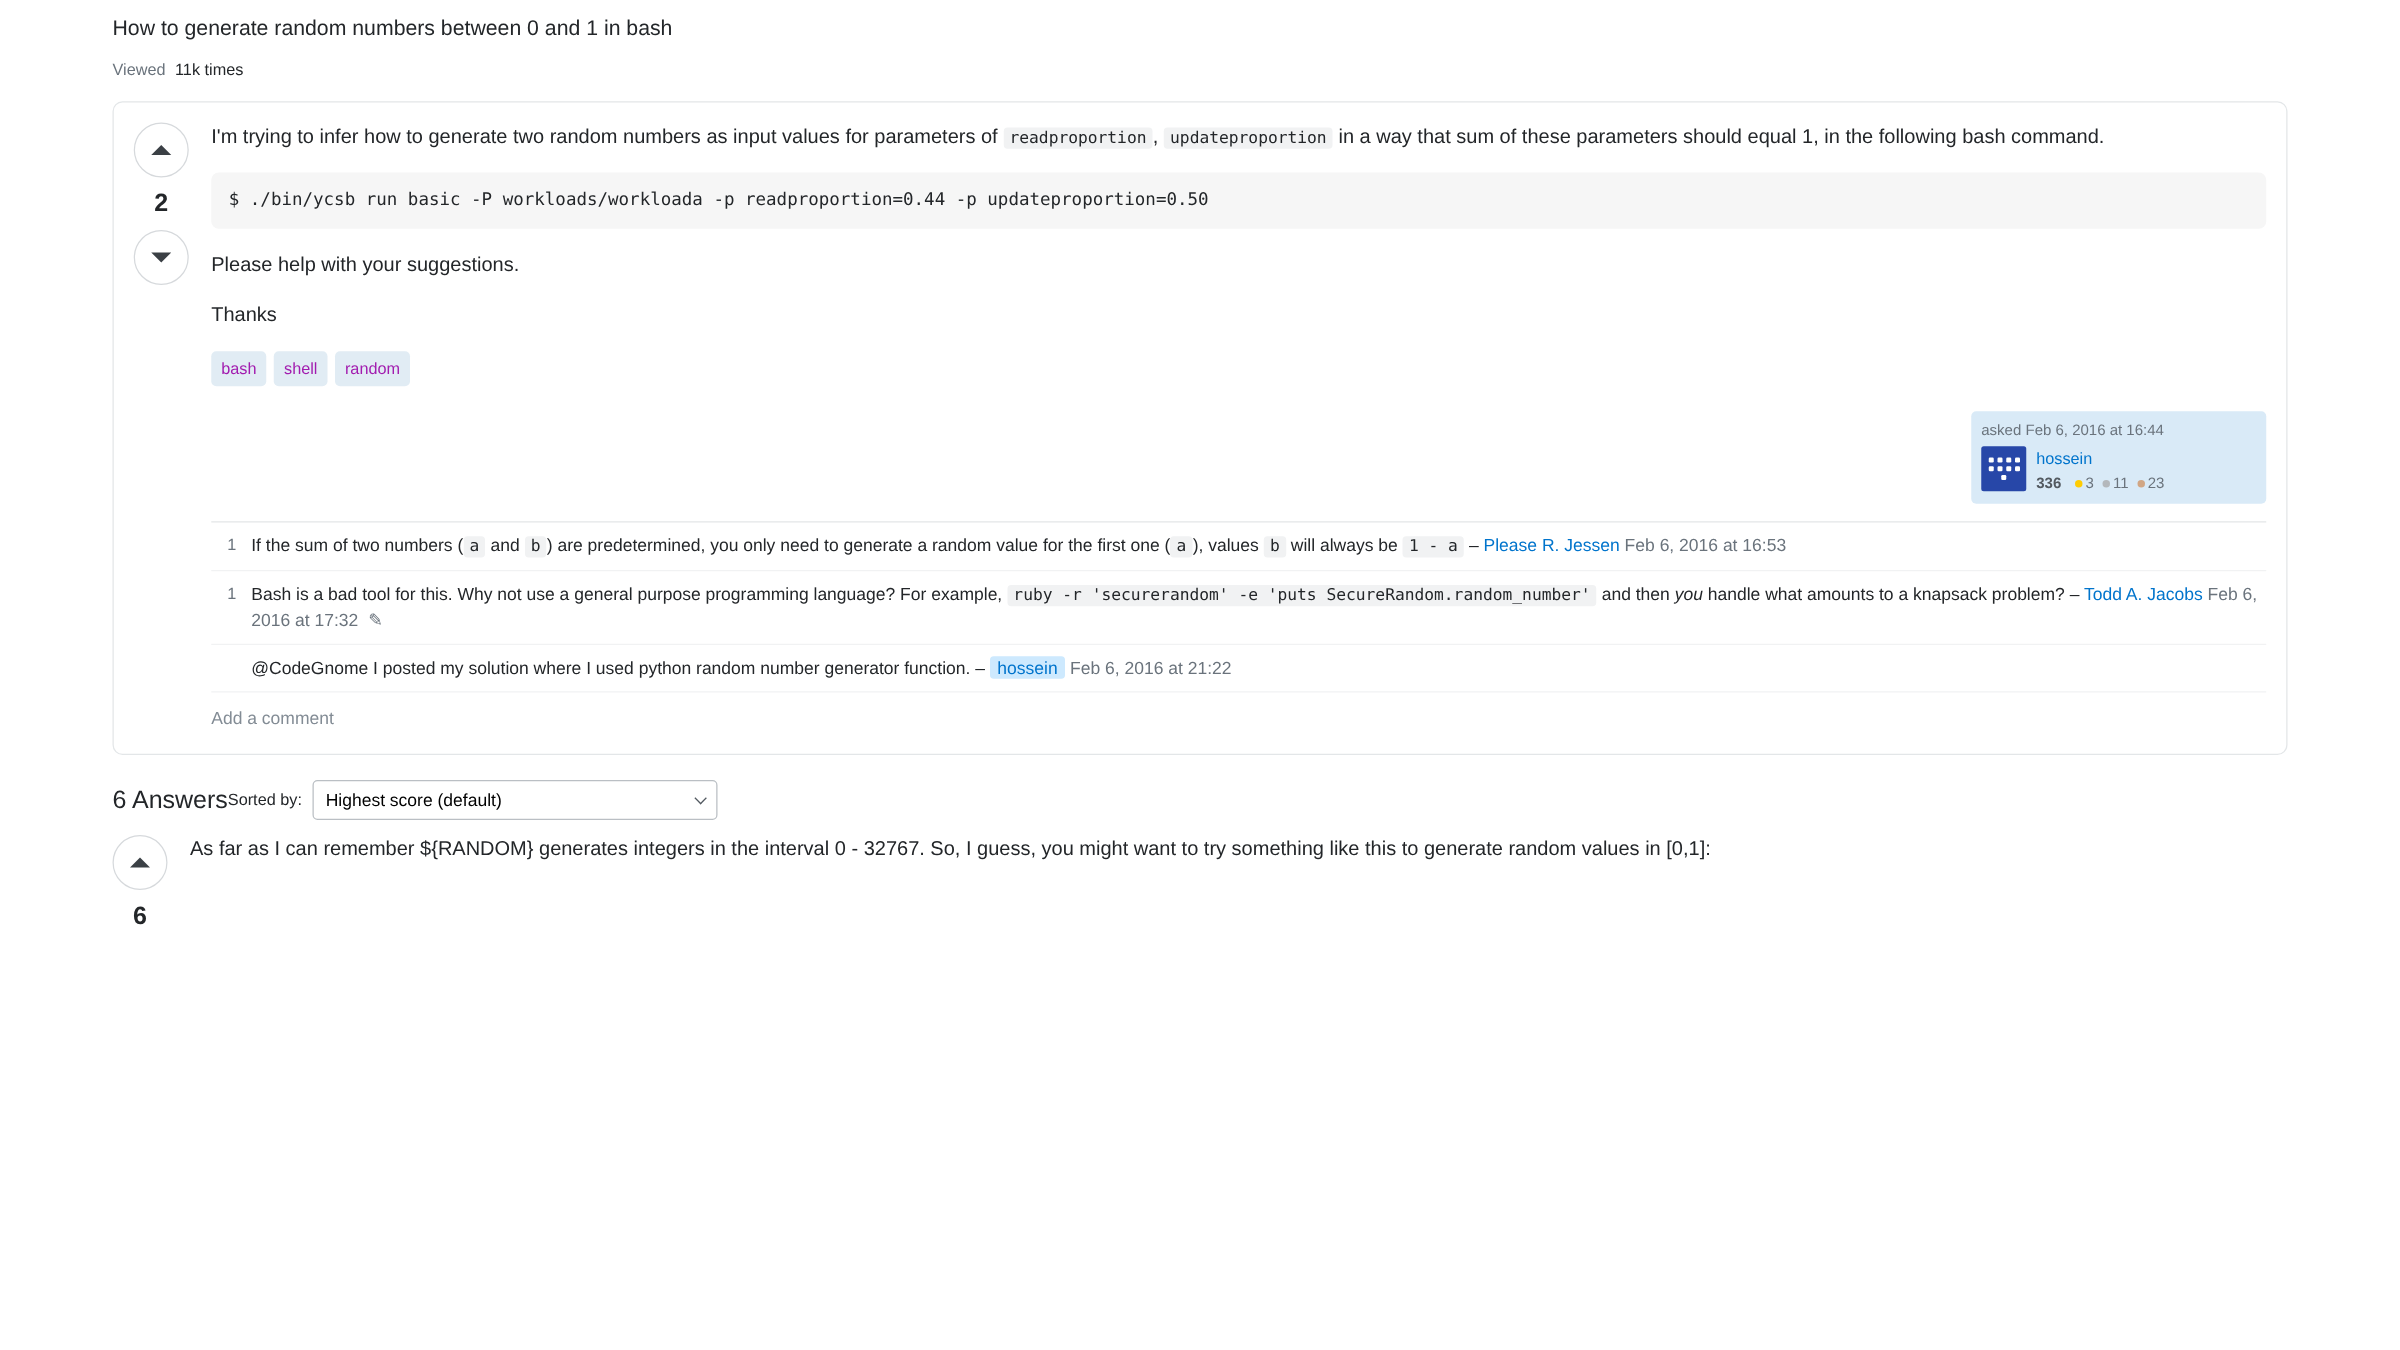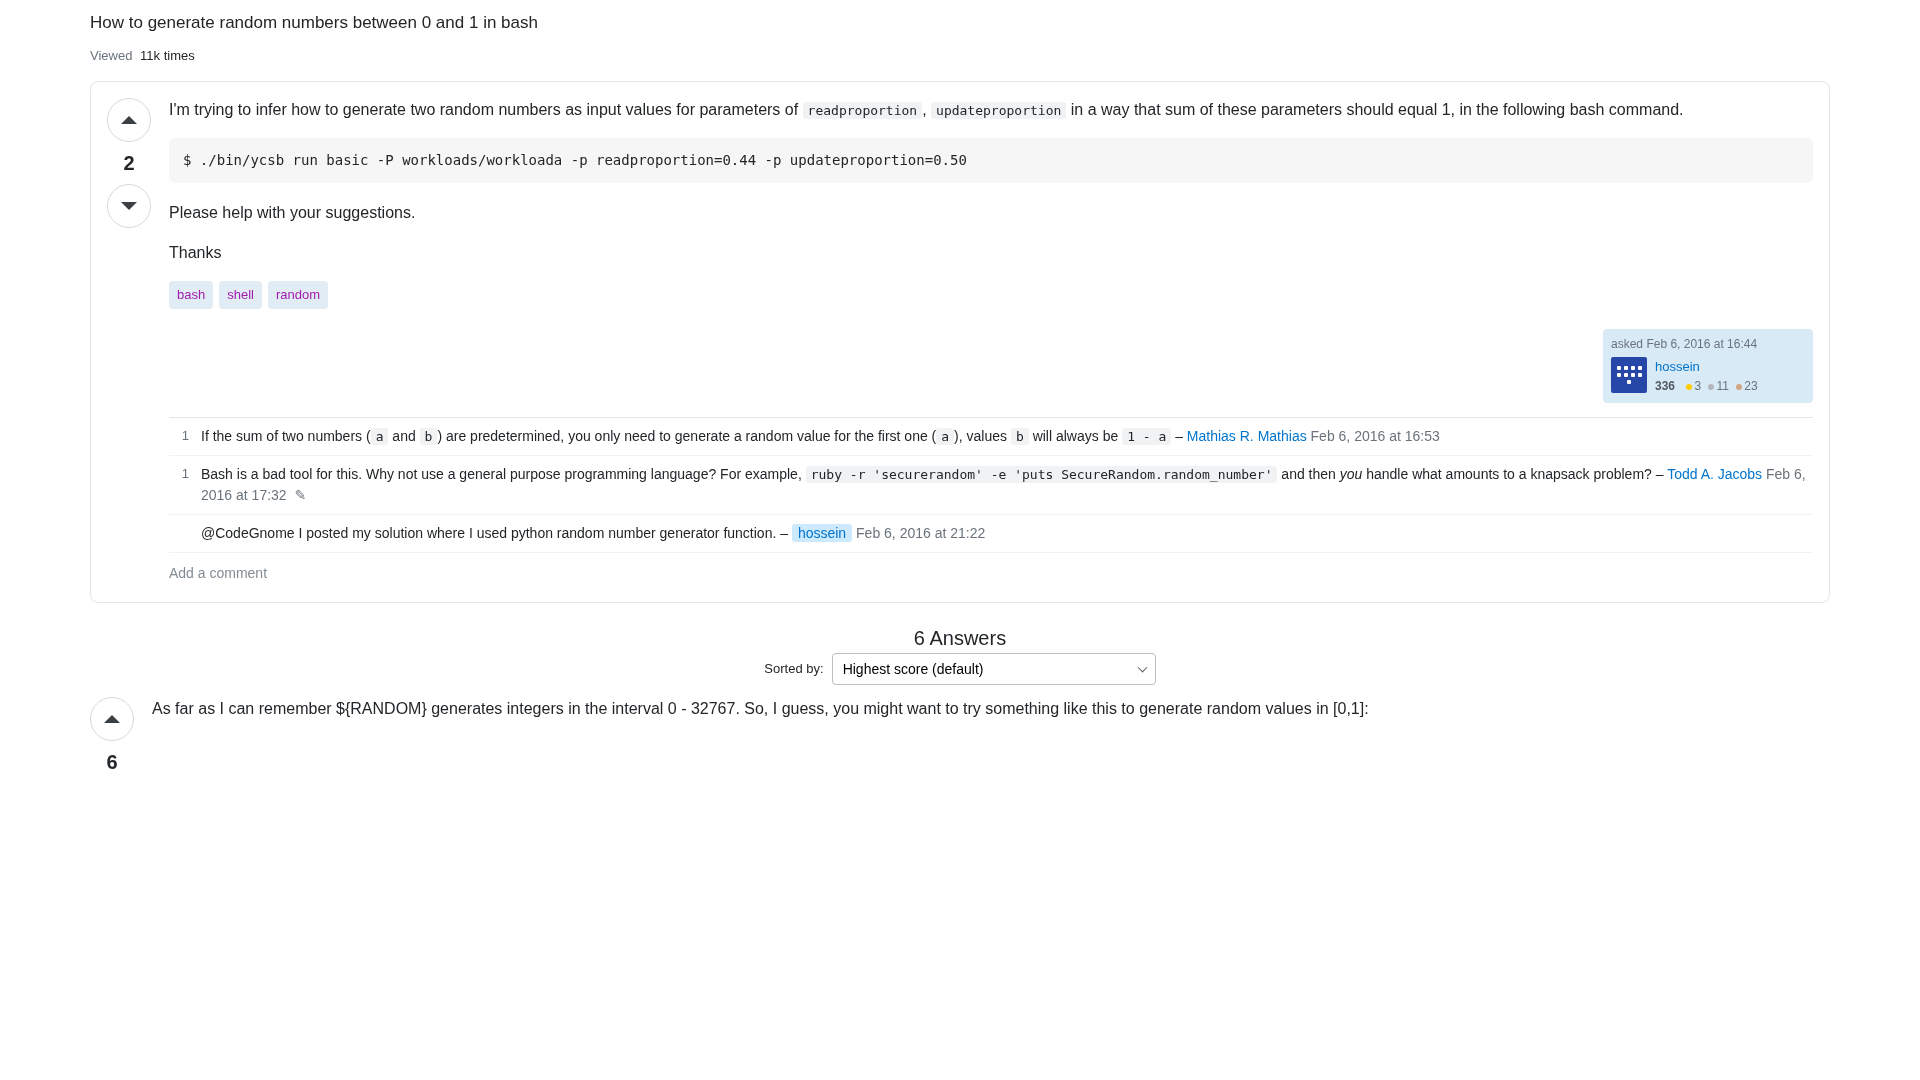--- a/index.html
+++ b/index.html
@@ -12,21 +12,21 @@
 .vote-col { display: flex; flex-direction: column; align-items: center; gap: 6px; width: 44px; }
 .vote-btn { width: 44px; height: 44px; border: 1px solid #d6d9dc; border-radius: 50%; background: #fff; display: flex; align-items: center; justify-content: center; cursor: pointer; }
 .vote-btn svg { width: 18px; height: 10px; fill: #3b4045; }
 .vote-score { font-size: 20px; font-weight: 600; color: #232629; }
 .post-body { flex: 1; font-size: 16px; color: #232629; }
 .post-body p { margin-bottom: 16px; font-size: 16px; }
 .inline-code { background: #f1f2f3; padding: 1px 5px; border-radius: 3px; font-family: ui-monospace, SFMono-Regular, Menlo, Monaco, Consolas, monospace; font-size: 13px; color: #232629; }
 pre.codeblock { background: #f6f6f6; padding: 12px 14px; border-radius: 6px; font-family: ui-monospace, SFMono-Regular, Menlo, Monaco, Consolas, monospace; font-size: 14px; margin-bottom: 18px; overflow-x: auto; }
 .tags { display: flex; gap: 6px; margin-top: 14px; margin-bottom: 20px; }
 .tag { background: #e1ecf4; color: #a21caf; padding: 4px 8px; border-radius: 4px; font-size: 13px; cursor: pointer; }
-.owner-box { background: #d9eaf7; border-radius: 4px; padding: 6px 8px 8px 8px; width: 210px; margin-left: auto; font-size: 13px; }
+.owner-box { background: #d9eaf7; border-radius: 4px; padding: 6px 8px 8px 8px; width: 236px; margin-left: auto; font-size: 13px; }
 .owner-box .asked { color: #6a737c; font-size: 12px; margin-bottom: 4px; }
 .owner-row { display: flex; gap: 8px; }
 .avatar { width: 36px; height: 36px; background: #2747a8; border-radius: 2px; display: flex; flex-wrap: wrap; padding: 4px; gap: 3px; align-content: center; justify-content: center; }
 .avatar span { width: 4px; height: 4px; background: #fff; border-radius: 1px; }
 .owner-info .username { color: #0074cc; cursor: pointer; }
 .owner-info .rep { color: #6a737c; font-size: 12px; margin-top: 1px; }
 .rep b { color: #525960; font-weight: 700; margin-right: 4px; }
 .badge-dot { display: inline-block; width: 6px; height: 6px; border-radius: 50%; vertical-align: middle; margin: 0 2px 0 4px; }
 .gold { background: #ffcc01; }
 .silver { background: #b4b8bc; }
@@ -34,21 +34,21 @@
 .comments { margin-top: 14px; border-top: 1px solid #e3e6e8; }
 .comment { display: flex; gap: 12px; padding: 8px 0; border-bottom: 1px solid #f1f2f3; font-size: 14px; color: #232629; }
 .comment .score { width: 20px; text-align: right; color: #6a737c; font-size: 13px; flex-shrink:0; }
 .comment .ctext { flex: 1; }
 .comment .ctext .author { color: #0074cc; cursor: pointer; }
 .comment .ctext .author-self { background: #cde9fe; color: #0074cc; padding: 1px 6px; border-radius: 3px; cursor: pointer; }
 .comment .ctext .date { color: #6a737c; }
 .comment .ctext em { font-style: italic; }
 .pencil-icon { display: inline-block; margin-left: 4px; color: #6a737c; }
 .add-comment { color: #838c95; font-size: 14px; padding: 10px 0 2px 0; cursor: pointer; }
-.answers-header { display: flex; justify-content: space-between; align-items: center; margin: 20px 0 12px 0; flex-direction: column; }
+.answers-header { display: flex; align-items: center; margin: 20px 0 12px 0; }
 .answers-header h2 { font-size: 20px; font-weight: 400; }
 .sort-wrap { display: flex; align-items: center; gap: 8px; font-size: 13px; color: #232629; }
 .sort-select { border: 1px solid #babfc4; border-radius: 4px; padding: 7px 28px 7px 10px; font-size: 14px; background: #fff; appearance: none; cursor: pointer; position: relative; width: 324px; }
 .select-wrap { position: relative; }
 .select-wrap::after { content: ""; position: absolute; right: 10px; top: 50%; width: 6px; height: 6px; border-right: 1.5px solid #525960; border-bottom: 1.5px solid #525960; transform: translateY(-70%) rotate(45deg); pointer-events: none; }
 .select-wrap::before { content: ""; position: absolute; right: 10px; top: 50%; width: 6px; height: 6px; border-right: 1.5px solid #525960; border-bottom: 1.5px solid #525960; transform: translateY(-20%) rotate(-135deg); pointer-events: none; }
 .answer-row { display: flex; gap: 18px; margin-top: 6px; }
 </style>
 </head>
 <body>
@@ -119,21 +119,21 @@
           </div>
         </div>
       </div>
     </div>
 
     <div class="comments">
       <div class="comment">
         <div class="score">1</div>
         <div class="ctext">
           <span>If the sum of two numbers (</span><code class="inline-code">a</code><span> and </span><code class="inline-code">b</code><span>) are predetermined, you only need to generate a random value for the first one (</span><code class="inline-code">a</code><span>), values </span><code class="inline-code">b</code><span> will always be </span><code class="inline-code">1 - a</code>
-          <span> – </span><span class="author">Mathias R. Mathias</span>
+          <span> – </span><span class="author">Please R. Jessen</span>
           <span class="date"> <span>Feb 6, 2016 at 16:53</span></span>
         </div>
       </div>
 
       <div class="comment">
         <div class="score">1</div>
         <div class="ctext">
           <span>Bash is a bad tool for this. Why not use a general purpose programming language? For example, </span><code class="inline-code">ruby -r 'securerandom' -e 'puts SecureRandom.random_number'</code><span> and then </span><em>you</em><span> handle what amounts to a knapsack problem?</span>
           <span> – </span><span class="author">Todd A. Jacobs</span>
           <span class="date"> <span>Feb 6, 2016 at 17:32</span></span>

